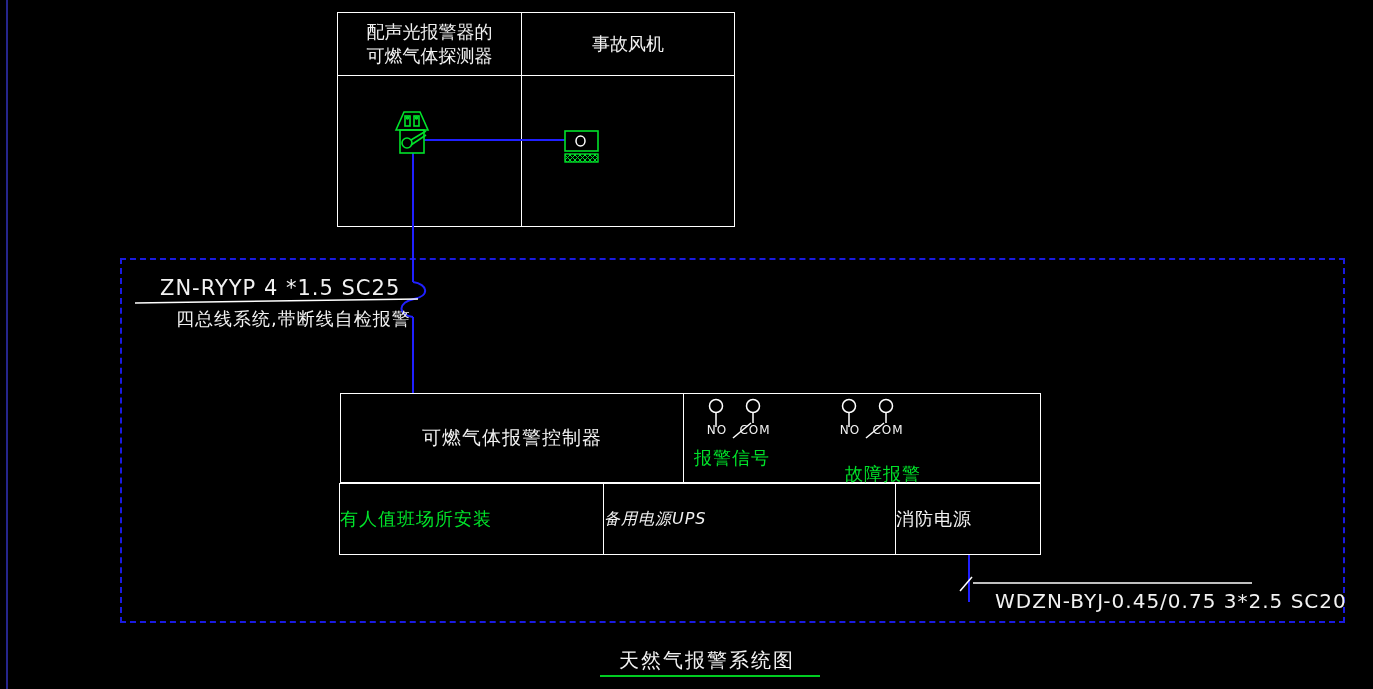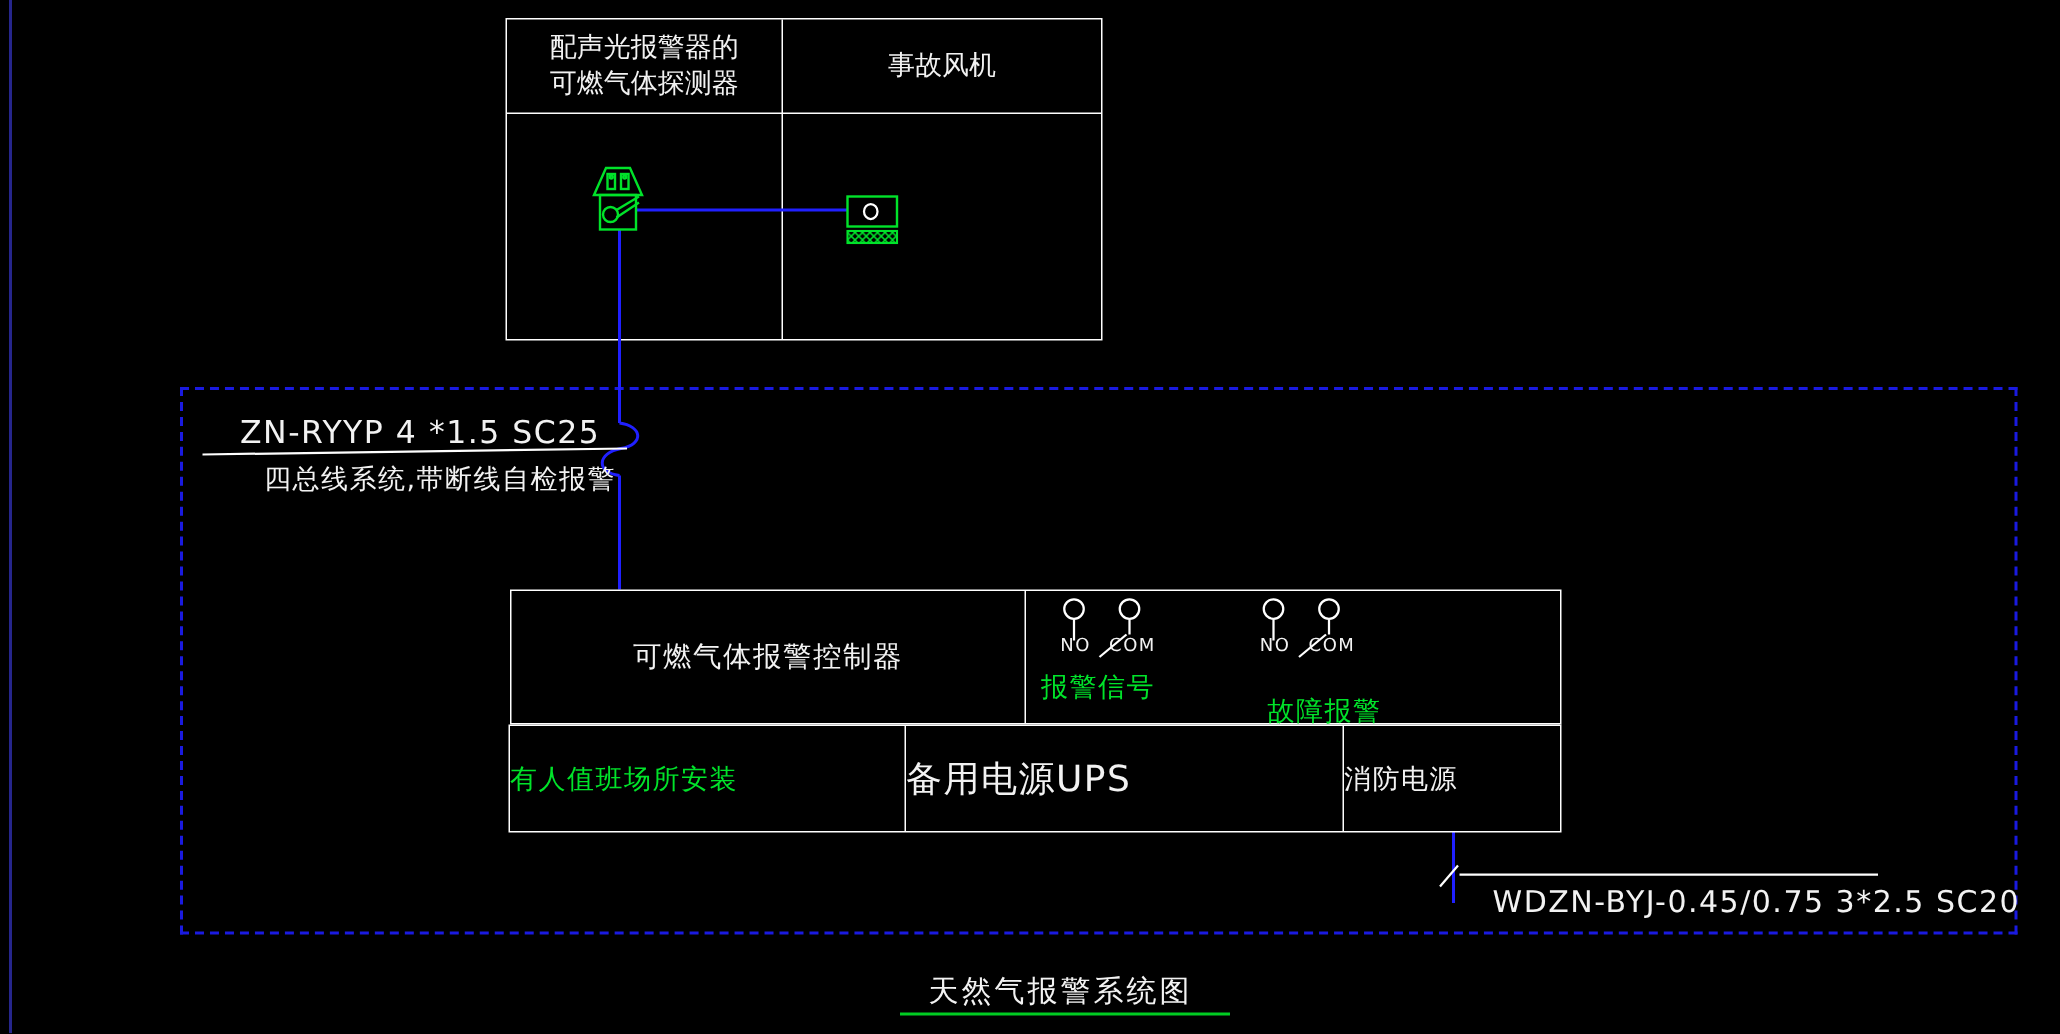--- a/index.html
+++ b/index.html
@@ -16,21 +16,21 @@
   .tt-hdiv{position:absolute;left:0;top:62px;width:100%;height:1px;background:#fff;}
   .tt-header{position:absolute;top:0;height:62px;display:flex;align-items:center;justify-content:center;text-align:center;font-size:18px;line-height:24px;}
   
   .ctrl-box{left:340px;top:393px;width:699px;height:88px;border:1px solid #fff;display:flex;}
   .ctrl-cell-left{width:342px;border-right:1px solid #fff;display:flex;align-items:center;justify-content:center;font-size:19px;}
   .ctrl-cell-right{flex:1;position:relative;}
   
   .bottom-row{left:339px;top:483px;width:700px;height:70px;border:1px solid #fff;display:flex;}
   .br-cell{display:flex;align-items:center;justify-content:flex-start;font-size:18px;}
   .br-c1{width:263px;}
-  .br-c2{width:291px;border-left:1px solid #fff;border-right:1px solid #fff;font-size:24px;}
+  .br-c2{width:291px;border-left:1px solid #fff;border-right:1px solid #fff;font-size:16px;font-style:italic;}
   .br-c3{flex:1;}
   
   .dashed-boundary{left:120px;top:258px;width:1221px;height:361px;border:2px dashed #1a1ae0;}
   .relay-label{font-size:12px;letter-spacing:1px;color:#f2f2f2;text-align:center;}
   .out-label{font-size:18px;letter-spacing:1px;text-align:center;}
   .edge-line{left:6px;top:0;width:2px;height:689px;background:#26268c;}
   svg{display:block;}
 </style>
 </head>
 <body>

